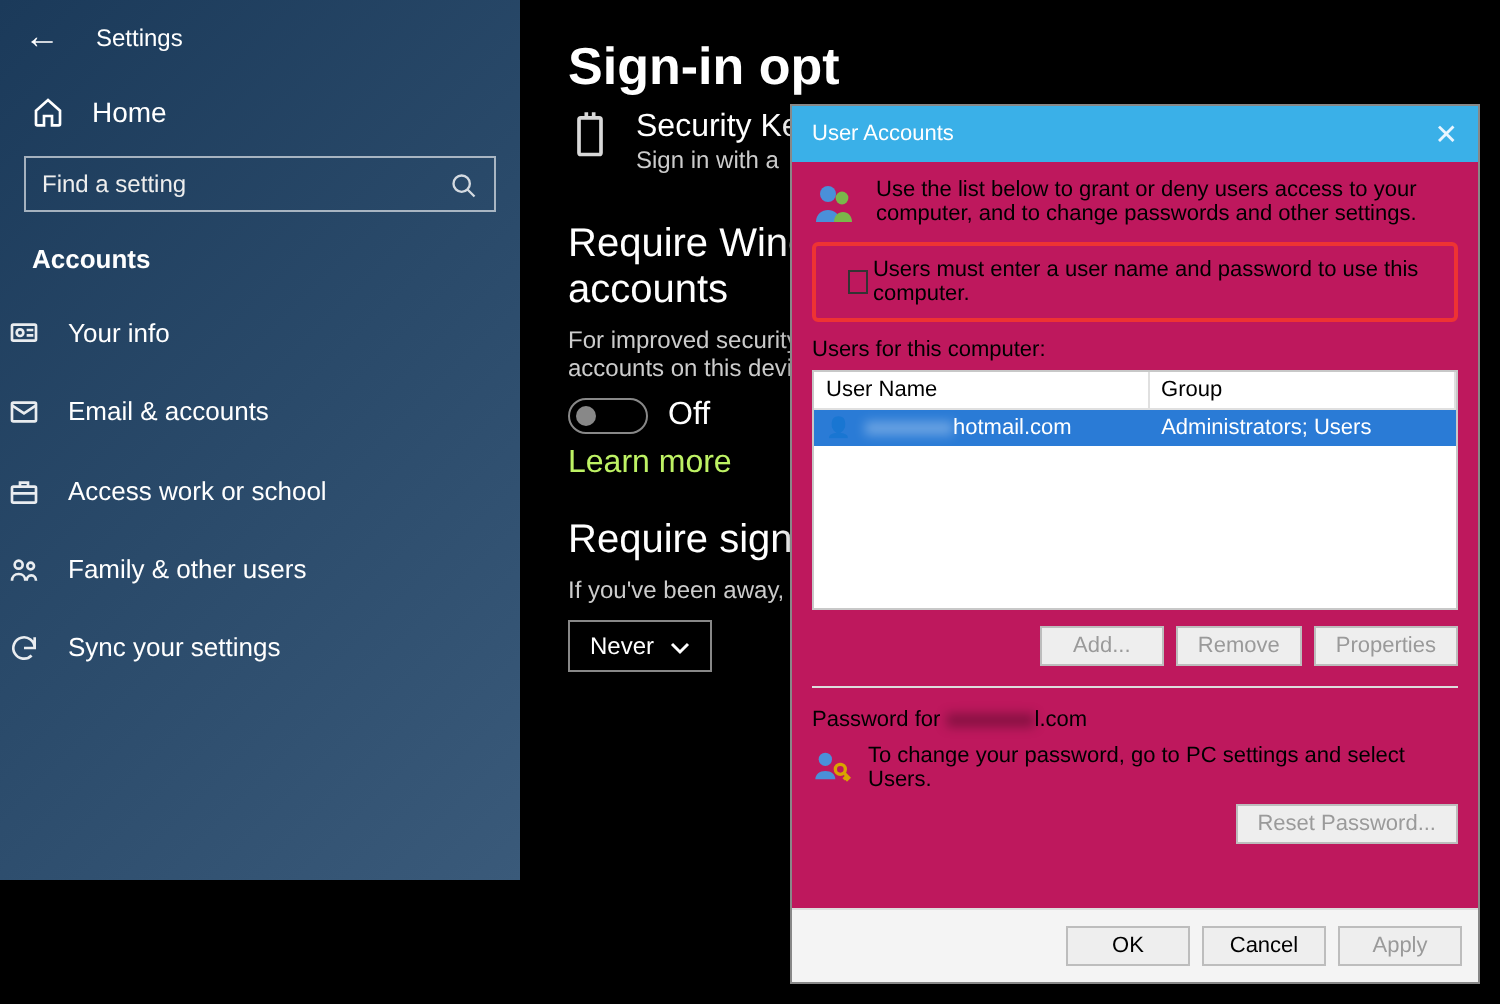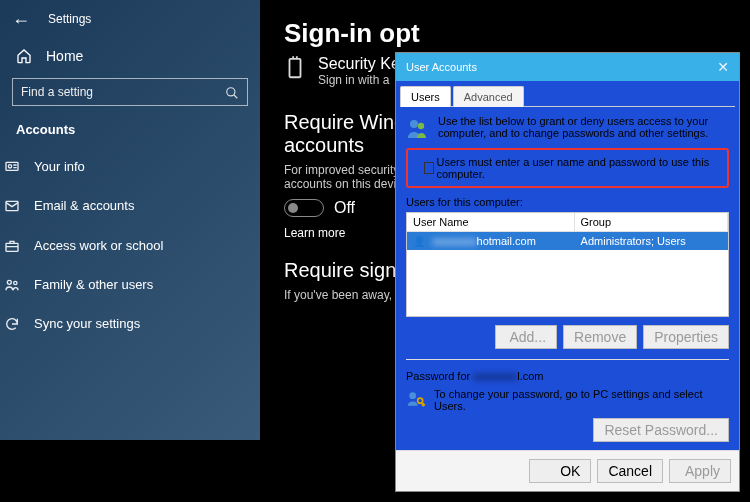--- a/index.html
+++ b/index.html
@@ -22,23 +22,23 @@
 .content h1{font-size:26px;font-weight:700;margin-bottom:6px}
 .seckey{display:flex;gap:12px;margin-bottom:24px}
 .seckey .sk-icon{font-size:22px;opacity:.85}
 .subtext{font-size:12px;color:#ccc}
 .sec{margin-bottom:18px}
 .sec h2{font-size:20px;font-weight:400;margin-bottom:6px}
 .sec p{font-size:12px;color:#ccc;margin-bottom:8px}
 .toggle{display:flex;align-items:center;gap:10px;margin-bottom:6px}
 .toggle-track{width:40px;height:18px;border:1px solid #888;border-radius:9px;position:relative}
 .toggle-thumb{width:10px;height:10px;border-radius:50%;background:#888;position:absolute;left:3px;top:3px}
-.link{color:#ffffff;font-size:12px;cursor:pointer}
+.link{color:#bef264;font-size:16px;cursor:pointer}
 .never-btn{display:inline-flex;align-items:center;gap:8px;border:1px solid #888;padding:5px 10px;font-size:12px;cursor:pointer}
-.dialog{position:absolute;left:395px;top:52px;width:345px;height:440px;background:#1d4ed8;border:1px solid #888;box-shadow:0 0 8px rgba(0,0,0,.3);display:flex;flex-direction:column;font-size:11px;color:#000}
+.dialog{position:absolute;left:395px;top:52px;width:345px;height:440px;background:#be185d;border:1px solid #888;box-shadow:0 0 8px rgba(0,0,0,.3);display:flex;flex-direction:column;font-size:11px;color:#000}
 .dlg-title{background:#3ab0e8;color:#fff;display:flex;align-items:center;justify-content:space-between;padding:6px 10px}
 .dlg-title .x{cursor:pointer;font-size:14px;color:#e9f5ff}
 .tabs{display:flex;border-bottom:1px solid #ccc;margin:4px 4px 0}
 .tab{padding:4px 10px;border:1px solid #ccc;border-bottom:none;background:#fff;border-radius:2px 2px 0 0;margin-right:2px;cursor:pointer;position:relative;top:1px}
 .tab.active{background:#fff;font-weight:normal}
 .tab.inactive{background:#f4f4f4;color:#555}
 .tab-body{flex:1;padding:8px 10px;display:flex;flex-direction:column;overflow:hidden}
 .intro{display:flex;gap:8px;margin-bottom:8px}
 .intro .avatars{font-size:20px}
 .redbox{border:2px solid #e33;border-radius:3px;padding:6px 16px;display:flex;align-items:center;gap:2px;margin-bottom:8px}
@@ -46,21 +46,21 @@
 .list-label{margin-bottom:4px}
 .userlist{border:1px solid #c8c8c8;height:120px;background:#fff}
 .userlist-head{display:flex;background:#fff;border-bottom:1px solid #e0e0e0}
 .userlist-head div{padding:3px 6px;border-right:1px solid #e0e0e0;font-size:11px}
 .col-name{flex:1.1}
 .col-group{flex:1}
 .userlist-row{display:flex;background:#2a7bd6;color:#fff}
 .userlist-row div{padding:3px 6px;font-size:11px}
 .userlist-row .avatar{margin-right:4px;font-size:10px}
 .btn-row{display:flex;justify-content:flex-end;gap:6px;margin-top:8px}
-.btn{border:1px solid #bdbdbd;background:#eee;padding:3px 10px;font-size:14px;min-width:62px;cursor:pointer;text-align:right}
+.btn{border:1px solid #bdbdbd;background:#eee;padding:3px 10px;font-size:11px;min-width:62px;cursor:pointer;text-align:center}
 .btn.disabled{color:#9a9a9a}
 .divider{height:1px;background:#ddd;margin:10px 0}
 .pwsection{display:flex;flex-direction:column}
 .pwsection .pwfor{margin-bottom:6px}
 .pwsection .pwmsg{display:flex;gap:8px;align-items:flex-start}
 .pwsection .key-icon{font-size:18px}
 .footer{border-top:1px solid #ddd;padding:8px;display:flex;justify-content:flex-end;gap:6px;background:#f4f4f4}
 .blur{filter:blur(3px)}
 svg{display:inline-block;vertical-align:middle}
 </style>
@@ -153,31 +153,35 @@
       <span class="toggle-track">
           <span class="toggle-thumb"></span>
         </span>
       <span>Off</span>
     </div>
     <span class="link">Learn more</span>
   </div>
   <div class="sec">
     <h2>Require sign-in</h2>
     <p>If you've been away, v</p>
+    <div class="never-btn">
+      <span>Never</span>
+      <span>
+        <svg width="10" height="10" viewBox="0 0 10 10" fill="none" stroke="#fff" stroke-width="1.5">
+            <path d="M1 3l4 4 4-4"></path>
+          </svg>
+      </span>
+    </div>
   </div>
 </div>
 
 <div class="dialog">
   <div class="dlg-title">
     <span>User Accounts</span>
     <span class="x">✕</span>
-  </div>
-  <div class="tabs">
-    <div class="tab active">Users</div>
-    <div class="tab inactive">Advanced</div>
   </div>
   <div class="tab-body">
     <div class="intro">
       <span class="avatars">
         <svg width="24" height="24" viewBox="0 0 24 24">
             <circle cx="8" cy="8" r="4" fill="#4a90d9"></circle>
             <circle cx="15" cy="10" r="3.2" fill="#7ab84a"></circle>
             <path d="M2 22c0-4 3-6 6-6s6 2 6 6" fill="#4a90d9"></path>
             <path d="M11 22c0-3 2-5 4.5-5s4.5 2 4.5 5" fill="#7ab84a"></path>
           </svg>

